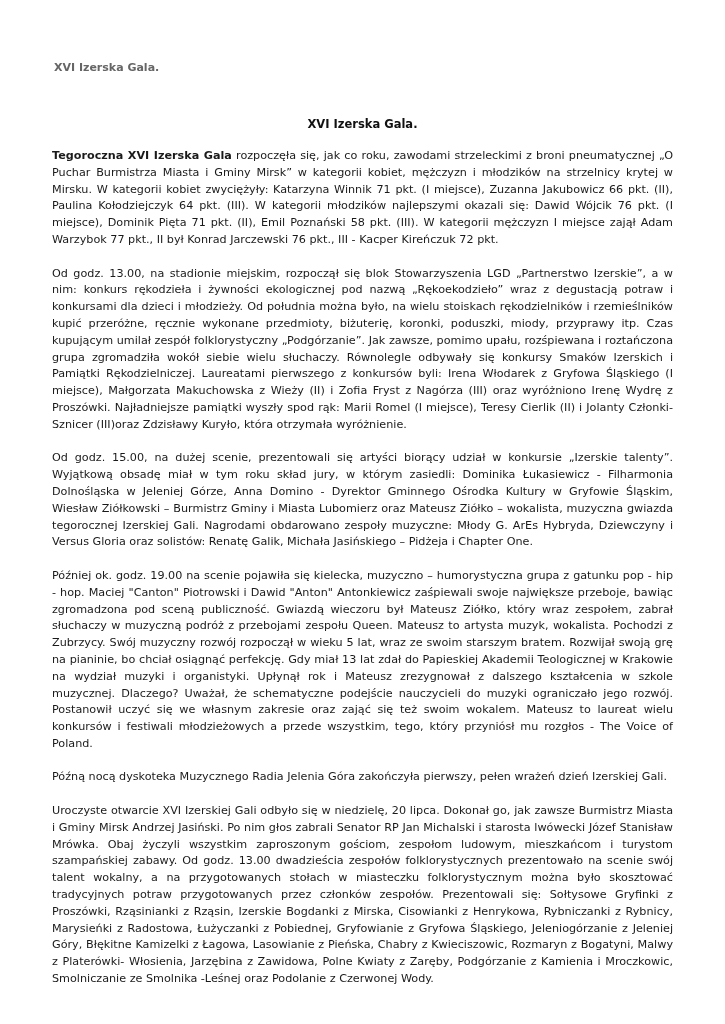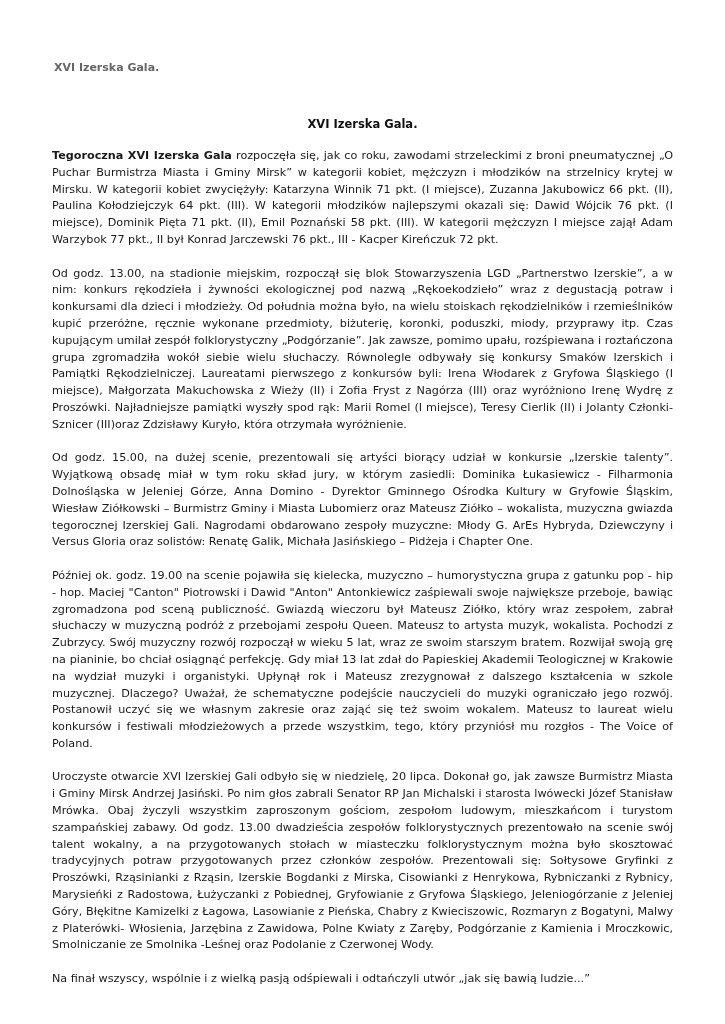--- a/index.html
+++ b/index.html
@@ -27,16 +27,16 @@
 
 <div class="running-header">XVI Izerska Gala.</div>
 
 <div class="doc-title">XVI Izerska Gala.</div>
 
 <div class="content">
   <p><span class="lead">Tegoroczna XVI Izerska Gala</span><span> rozpoczęła się, jak co roku, zawodami strzeleckimi z broni pneumatycznej „O Puchar Burmistrza Miasta i Gminy Mirsk” w kategorii kobiet, mężczyzn i młodzików na strzelnicy krytej w Mirsku. W kategorii kobiet zwyciężyły: Katarzyna Winnik 71 pkt. (I miejsce), Zuzanna Jakubowicz 66 pkt. (II), Paulina Kołodziejczyk 64 pkt. (III). W kategorii młodzików najlepszymi okazali się: Dawid Wójcik 76 pkt. (I miejsce), Dominik Pięta 71 pkt. (II), Emil Poznański 58 pkt. (III). W kategorii mężczyzn I miejsce zajął Adam Warzybok 77 pkt., II był Konrad Jarczewski 76 pkt., III - Kacper Kireńczuk 72 pkt.</span></p>
   <p><span>Od godz. 13.00, na stadionie miejskim, rozpoczął się blok Stowarzyszenia LGD „Partnerstwo Izerskie”, a w nim: konkurs rękodzieła i  żywności ekologicznej pod nazwą „Rękoekodzieło” wraz z degustacją potraw i konkursami dla dzieci i młodzieży. Od południa można było, na wielu stoiskach rękodzielników i rzemieślników kupić przeróżne, ręcznie wykonane przedmioty, biżuterię, koronki, poduszki, miody, przyprawy itp. Czas kupującym umilał zespół folklorystyczny „Podgórzanie”. Jak zawsze, pomimo upału, rozśpiewana i roztańczona grupa zgromadziła wokół siebie wielu słuchaczy. Równolegle odbywały się  konkursy Smaków Izerskich i Pamiątki Rękodzielniczej. Laureatami pierwszego z konkursów byli: Irena Włodarek z Gryfowa Śląskiego (I miejsce), Małgorzata Makuchowska z Wieży (II) i Zofia Fryst z Nagórza (III) oraz wyróżniono Irenę Wydrę z Proszówki. Najładniejsze pamiątki wyszły spod rąk: Marii Romel (I miejsce), Teresy Cierlik (II) i Jolanty Członki-Sznicer (III)oraz Zdzisławy Kuryło, która otrzymała wyróżnienie.</span></p>
   <p><span>Od godz. 15.00, na dużej scenie, prezentowali się artyści biorący udział w konkursie „Izerskie talenty”. Wyjątkową obsadę miał w tym roku skład jury, w którym zasiedli: Dominika Łukasiewicz - Filharmonia Dolnośląska w Jeleniej Górze, Anna Domino - Dyrektor Gminnego Ośrodka Kultury w Gryfowie Śląskim, Wiesław Ziółkowski – Burmistrz Gminy i Miasta Lubomierz oraz Mateusz Ziółko – wokalista, muzyczna gwiazda tegorocznej Izerskiej Gali. Nagrodami obdarowano zespoły muzyczne: Młody G. ArEs Hybryda, Dziewczyny i Versus Gloria oraz solistów: Renatę Galik, Michała Jasińskiego – Pidżeja i Chapter One.</span></p>
   <p><span>Później ok. godz. 19.00 na scenie pojawiła się kielecka, muzyczno – humorystyczna grupa z gatunku pop - hip - hop. Maciej "Canton" Piotrowski i Dawid "Anton" Antonkiewicz zaśpiewali swoje największe przeboje, bawiąc zgromadzona pod sceną publiczność. Gwiazdą wieczoru był Mateusz Ziółko, który wraz zespołem, zabrał słuchaczy w muzyczną podróż z przebojami zespołu Queen. Mateusz to artysta muzyk, wokalista. Pochodzi z Zubrzycy. Swój muzyczny rozwój rozpoczął w wieku 5 lat, wraz ze swoim starszym bratem. Rozwijał swoją grę na pianinie, bo chciał osiągnąć perfekcję. Gdy miał 13 lat zdał do Papieskiej Akademii Teologicznej w Krakowie na wydział muzyki i organistyki. Upłynął rok i Mateusz zrezygnował z dalszego kształcenia w szkole muzycznej. Dlaczego? Uważał, że schematyczne podejście nauczycieli do muzyki ograniczało jego rozwój. Postanowił uczyć się we własnym zakresie oraz zająć się też swoim wokalem. Mateusz to laureat wielu konkursów i festiwali młodzieżowych a przede wszystkim, tego, który przyniósł mu rozgłos -  The Voice of Poland.</span></p>
+  <p><span>Późną nocą dyskoteka Muzycznego Radia Jelenia Góra zakończyła pierwszy, pełen wrażeń dzień Izerskiej Gali.</span></p>
   <p><span>Uroczyste otwarcie XVI Izerskiej Gali odbyło się w niedzielę, 20 lipca. Dokonał go, jak zawsze Burmistrz Miasta i Gminy Mirsk Andrzej Jasiński. Po nim głos zabrali Senator RP Jan Michalski i starosta lwówecki Józef Stanisław Mrówka. Obaj życzyli wszystkim zaproszonym gościom, zespołom ludowym, mieszkańcom i turystom szampańskiej zabawy. Od godz. 13.00 dwadzieścia zespołów folklorystycznych prezentowało na scenie swój talent wokalny, a na przygotowanych stołach  w miasteczku folklorystycznym można było skosztować tradycyjnych potraw przygotowanych przez członków zespołów. Prezentowali się: Sołtysowe Gryfinki z Proszówki, Rząsinianki z Rząsin, Izerskie Bogdanki z Mirska, Cisowianki z Henrykowa, Rybniczanki z Rybnicy, Marysieńki z Radostowa, Łużyczanki z Pobiednej, Gryfowianie z Gryfowa Śląskiego, Jeleniogórzanie z Jeleniej Góry, Błękitne Kamizelki z Łagowa, Lasowianie z Pieńska, Chabry z Kwieciszowic, Rozmaryn z Bogatyni, Malwy z Platerówki- Włosienia, Jarzębina z Zawidowa, Polne Kwiaty z Zaręby, Podgórzanie z Kamienia i Mroczkowic, Smolniczanie ze Smolnika -Leśnej oraz Podolanie z Czerwonej Wody.</span></p>
-  <p><span>Na finał wszyscy, wspólnie i z wielką pasją odśpiewali i odtańczyli utwór „jak się bawią ludzie...”</span></p>
 
 </div>
 
 </body></html>

